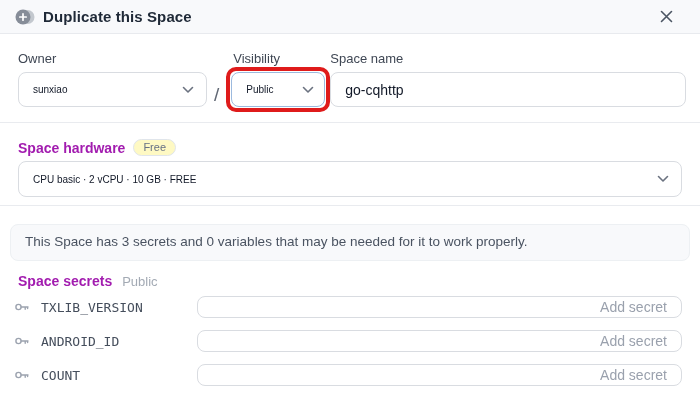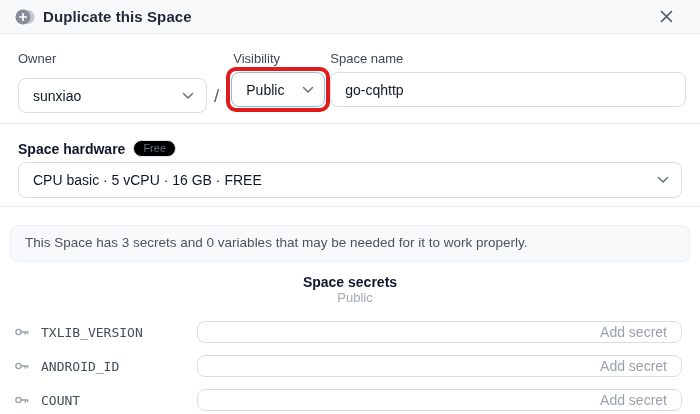--- a/index.html
+++ b/index.html
@@ -35,33 +35,33 @@
   .row1 {
     display: flex;
     align-items: flex-start;
     margin-top: 17px;
     padding: 0 2px 0 18px;
   }
   .field { display: flex; flex-direction: column; }
   .field label {
     font-size: 13px; color: #3f4754; margin-bottom: 5px; line-height: 16px;
   }
-  .field-owner { width: 189px; flex: 0 0 auto; gap: 6px; }
+  .field-owner { width: 189px; flex: 0 0 auto; }
   .field-name { flex: 1 1 auto; margin-right: 12px; }
   .field-visibility { flex: 0 0 auto; }
   .field-visibility label { margin-bottom: 0; padding-left: 7px; }
 
   .selectbox {
     height: 35px;
     border: 1px solid #d9dce1;
     border-radius: 8px;
     background: #fff;
     display: flex; align-items: center;
     padding: 0 12px 0 14px;
-    font-size: 14px; color: #111827;
+    font-size: 10px; color: #111827;
     cursor: pointer;
   }
   .selectbox .chev { margin-left: auto; color: #6b7280; flex: 0 0 auto; }
 
   .slash {
     flex: 0 0 auto;
     font-size: 19px; color: #5f6673;
     line-height: 35px;
     align-self: flex-end;
     margin: 0 7px;
@@ -90,48 +90,48 @@
     padding: 0 10px 0 14px;
   }
 
   .divider { border: none; border-top: 1px solid #e9ebef; height: 0; }
   .div1 { margin-top: 10px; }
   .div2 { margin-top: 8px; }
 
   
   .hardware-section { padding: 0 18px; }
   .label-row { display: flex; align-items: center; margin-top: 16px; }
-  .section-label { font-size: 14px; font-weight: 700; color: #0f172a; }
+  .section-label { font-size: 14px; font-weight: 700; color: #a21caf; }
   .pill {
     margin-left: 8px;
     border: 1px solid #e0e5eb;
     border-radius: 999px;
     padding: 1px 9px 2px;
     font-size: 11px; color: #667085;
-    background: #000000;
+    background: #fef9c3;
   }
   .hardware-select { margin-top: 5px; height: 36px; }
 
   
   .notice {
     margin: 18px 10px 0;
     background: #f8f9fb;
     border: 1px solid #edf0f3;
     border-radius: 8px;
     padding: 8px 14px 9px;
     font-size: 13.5px; color: #4a5361;
     line-height: 18px;
   }
 
   
   .secrets-section { padding: 0 18px 0 14px; }
-  .secrets-section .label-row { margin-top: 12px; padding-left: 4px; flex-direction: column; }
+  .secrets-section .label-row { margin-top: 12px; padding-left: 4px; }
   .muted-badge { margin-left: 10px; font-size: 13px; color: #a3aab4; }
   .secret-row { display: flex; align-items: center; margin-top: 12px; }
-  .secret-row.first { margin-top: 16px; }
+  .secret-row.first { margin-top: 7px; }
   .secret-left {
     width: 183px; flex: 0 0 auto;
     display: flex; align-items: center;
   }
   .key-icon { color: #9ca3af; margin: 0 11px 0 0; flex: 0 0 auto; }
   .secret-name {
     font-family: "DejaVu Sans Mono", "Liberation Mono", monospace;
     font-size: 13px; color: #454e5c;
   }
   .secret-row .text-input { height: 22px; text-align: right; }
@@ -187,21 +187,21 @@
   </div>
 
   <hr class="divider div1">
 
   <div class="hardware-section">
     <div class="label-row">
       <span class="section-label">Space hardware</span>
       <span class="pill">Free</span>
     </div>
     <div class="selectbox hardware-select">
-      <span>CPU basic · 5 vCPU · 16 GB · FREE</span>
+      <span>CPU basic · 2 vCPU · 10 GB · FREE</span>
       <svg class="chev" width="12" height="8" viewBox="0 0 12 8">
         <path d="M1.5 1.5 L6 6 L10.5 1.5" fill="none" stroke="currentColor" stroke-width="1.6" stroke-linecap="round" stroke-linejoin="round"></path>
       </svg>
     </div>
   </div>
 
   <hr class="divider div2">
 
   <div class="notice">This Space has 3 secrets and 0 variables that may be needed for it to work properly.</div>
 

